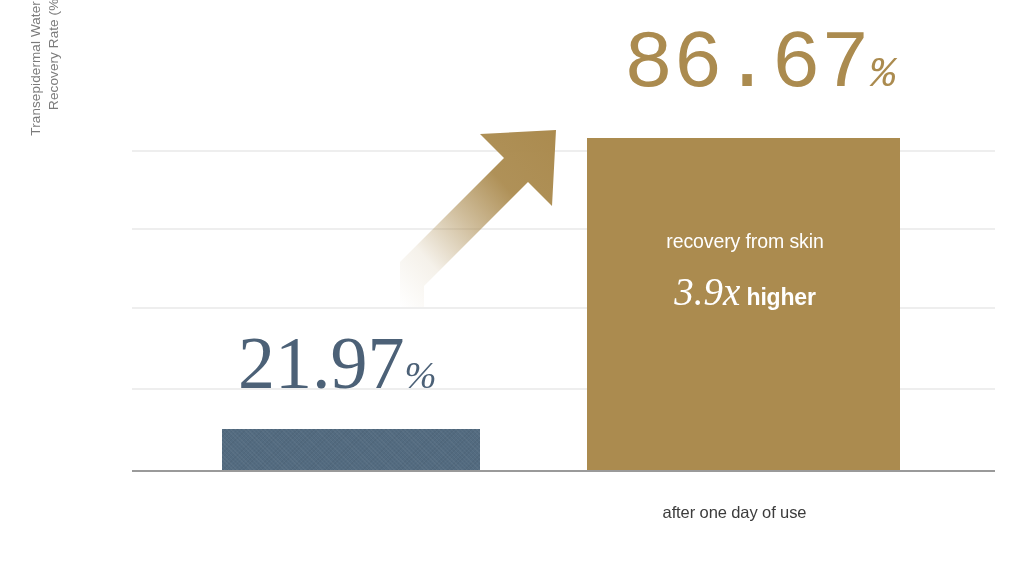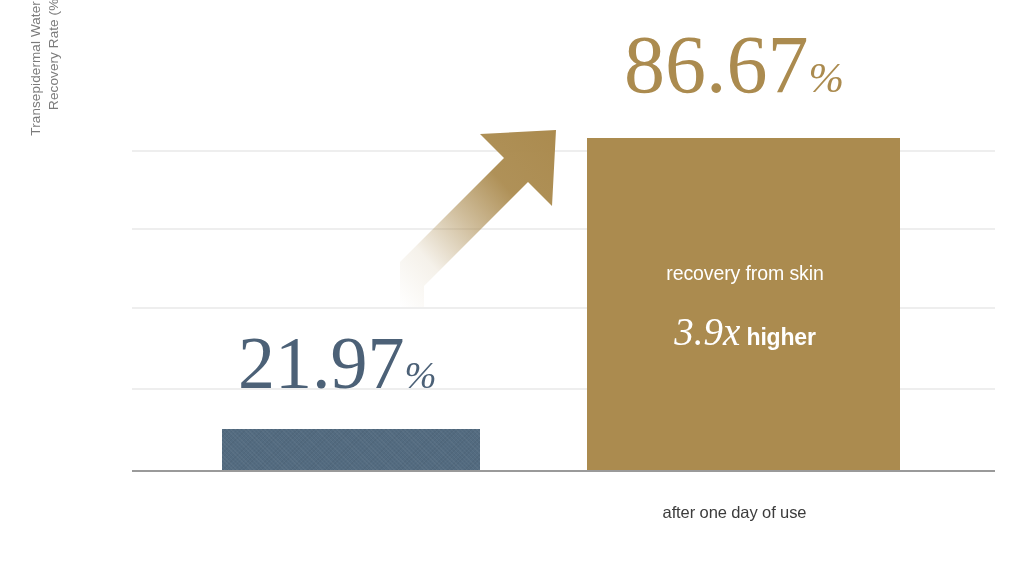--- a/index.html
+++ b/index.html
@@ -97,20 +97,21 @@
     left: 238px;
     top: 326px;
     color: #4c6177;
     font-size: 74px;
   }
   #value-treated {
     left: 624px;
     top: 24px;
     color: #ab8b4f;
     font-size: 82px;
+    font-family: Liberation Mono, monospace;
   }
   .pct {
     font-size: 0.52em;
     font-style: italic;
     letter-spacing: -0.5px;
   }
 
   
   #growth-arrow {
     position: absolute;
@@ -135,24 +136,23 @@
     font-weight: bold;
     line-height: 1.3;
     letter-spacing: -0.1px;
   }
   #callout-line2,
   #callout-line3 {
     font-size: 19.5px;
     font-weight: normal;
     line-height: 1.42;
     letter-spacing: -0.1px;
-    margin-top: 32px;
   }
   #callout-line4 {
-    margin-top: 22px;
+    margin-top: 14px;
     line-height: 1.15;
     white-space: nowrap;
   }
   #multiplier {
     font-family: "Liberation Serif", serif;
     font-style: italic;
     font-size: 39px;
   }
   #higher-word {
     font-size: 23px;

